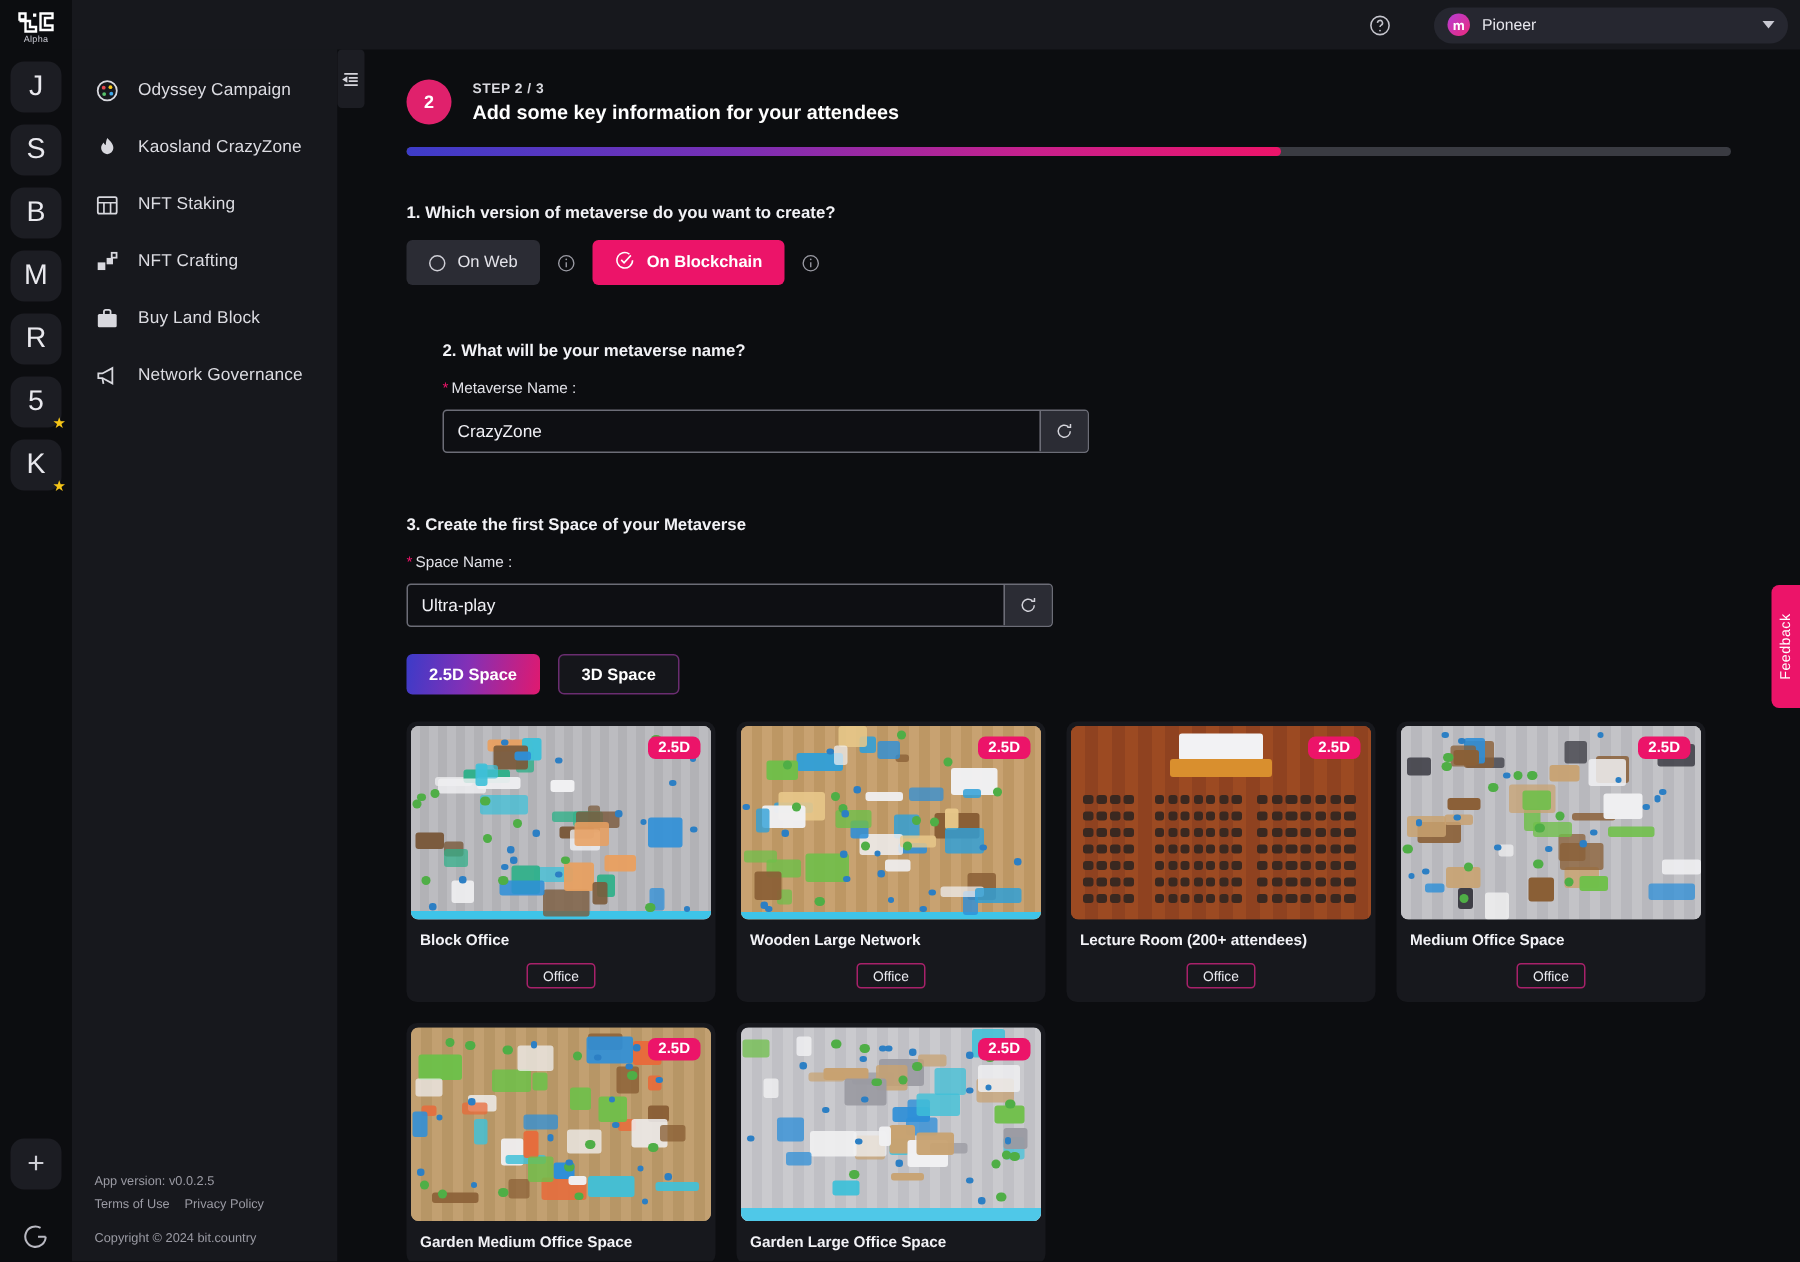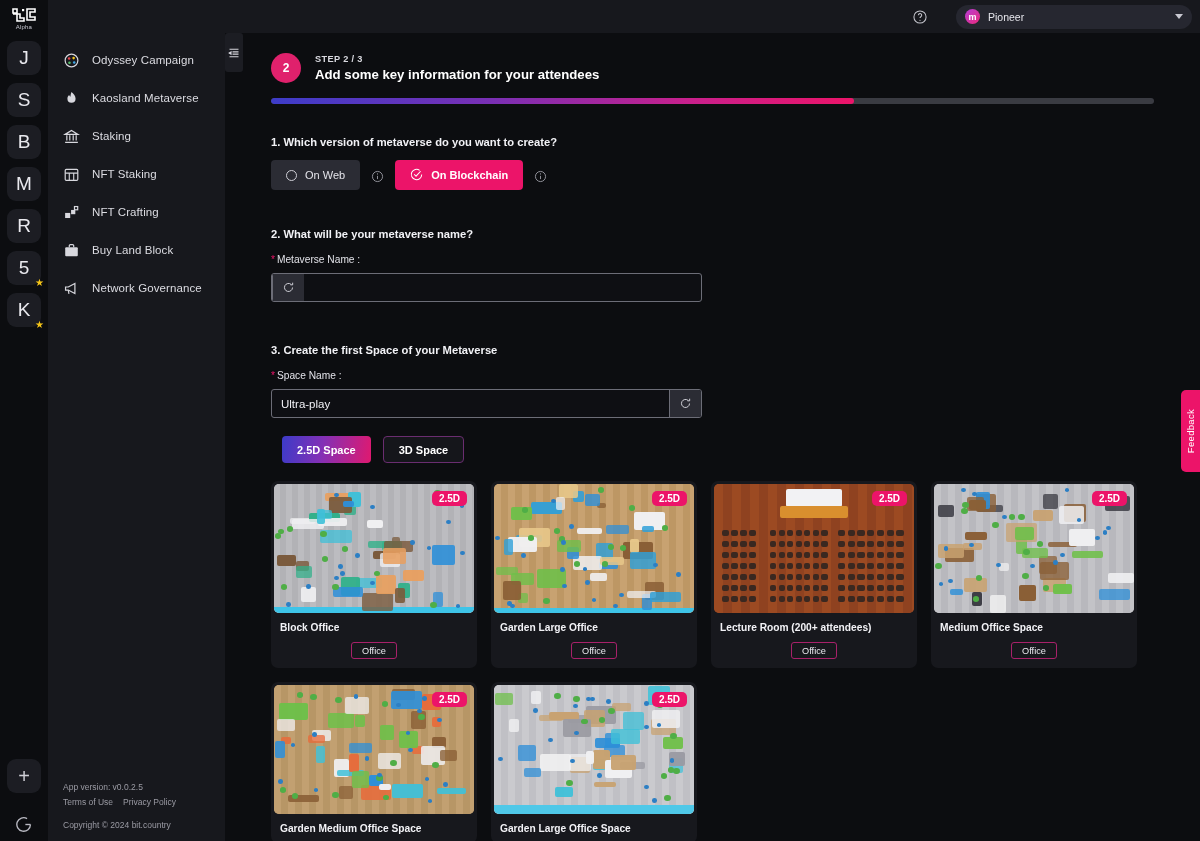--- a/index.html
+++ b/index.html
@@ -151,21 +151,21 @@
   .opt-row { margin-top: 12px; display: flex; align-items: center; gap: 11px; }
   .opt-btn {
     height: 30px; border-radius: 4px; display: flex; align-items: center; gap: 8px;
     padding: 0 15px; font-size: 11px; cursor: pointer; font-weight: 500;
   }
   .opt-btn.inactive { background: #2b2c34; color: #e4e4ea; }
   .opt-btn.active { background: #ec1469; color: #ffffff; font-weight: bold; }
   .radio-ring { width: 11px; height: 11px; border-radius: 50%; border: 1.4px solid #cfcfd6; }
   .info-i { width: 13px; height: 13px; color: #9a9aa3; cursor: pointer; }
 
-  .sec-2 { margin-top: 38px; }
+  .sec-2 { margin-top: 38px; margin-left: 24px; }
   .field-label { margin-top: 14px; font-size: 10.2px; color: #e2e2e8; }
   .req { color: #ec1469; margin-right: 2px; }
   .input-wrap {
     margin-top: 8px; width: 431px; height: 29px;
     display: flex; border: 1px solid #6c6d77; border-radius: 3px; overflow: hidden;
     background: #0e0f13;
   }
   .input-box {
     flex: 1; background: transparent; border: none; outline: none;
     color: #f0f0f5; font-size: 11.5px; padding: 0 9px;
@@ -176,21 +176,21 @@
     display: flex; align-items: center; justify-content: center; cursor: pointer; color: #d3d3da;
   }
 
   .sec-3 { margin-top: 42px; }
   .mode-row { margin-top: 18px; display: flex; gap: 12px; }
   .mode-btn {
     height: 27px; border-radius: 4px; padding: 0 15px;
     display: flex; align-items: center; justify-content: center;
     font-size: 11px; font-weight: bold; cursor: pointer; color: #fff;
   }
-  .mode-btn.sel { background: linear-gradient(100deg,#3c3bc8 0%, #8330b6 45%, #e0196f 100%); margin-left: 11px; }
+  .mode-btn.sel { background: linear-gradient(100deg,#3c3bc8 0%, #8330b6 45%, #e0196f 100%); }
   .mode-btn.unsel { background: #15161b; border: 1px solid #6a2d70; }
 
   
   .cards {
     margin-top: 18px; display: flex; flex-wrap: wrap; gap: 14px; padding-bottom: 20px;
   }
   .card {
     width: 206px; background: #17181d; border-radius: 7px; overflow: hidden;
     cursor: pointer; padding-bottom: 9px;
   }
@@ -315,30 +315,21 @@
             </svg>
           </span>
           <span class="nav-label">Odyssey Campaign</span>
         </div>
         <div class="nav-item">
           <span class="nav-icon">
             <svg width="17" height="17" viewBox="0 0 20 20">
               <path d="M10 2.4c2.6 2.6 4.8 4.6 4.8 7.8a4.8 4.8 0 11-9.6 0c0-2 .9-3.2 2-4.4.3 1 .9 1.7 1.6 2 .1-2.3.6-4 1.2-5.4z" fill="#d8d8de"></path>
             </svg>
           </span>
-          <span class="nav-label">Kaosland Metaverse</span>
-        </div>
-        <div class="nav-item">
-          <span class="nav-icon">
-            <svg width="17" height="17" viewBox="0 0 20 20">
-              <path d="M2.5 7.5L10 3l7.5 4.5z" fill="none" stroke="#d8d8de" stroke-width="1.4"></path>
-              <path d="M4.5 8.6v6 M8 8.6v6 M12 8.6v6 M15.5 8.6v6 M2.5 16.8h15" stroke="#d8d8de" stroke-width="1.4"></path>
-            </svg>
-          </span>
-          <span class="nav-label">Staking</span>
+          <span class="nav-label">Kaosland CrazyZone</span>
         </div>
         <div class="nav-item">
           <span class="nav-icon">
             <svg width="17" height="17" viewBox="0 0 20 20">
               <rect x="2.6" y="4" width="14.8" height="13" rx="1.3" fill="none" stroke="#d8d8de" stroke-width="1.4"></rect>
               <path d="M2.6 8.4h14.8 M7.4 8.4v8.6 M12.6 8.4v8.6" stroke="#d8d8de" stroke-width="1.3"></path>
             </svg>
           </span>
           <span class="nav-label">NFT Staking</span>
         </div>
@@ -456,20 +447,21 @@
           </div>
         </div>
       </div>
 
       <div class="sec-2">
         <div class="q-title">2. What will be your metaverse name?</div>
         <div class="field-label">
           <span class="req">*</span><span>Metaverse Name :</span>
         </div>
         <div class="input-wrap">
+          <input class="input-box" value="CrazyZone" style="">
           <div class="refresh-btn">
             <svg width="13" height="13" viewBox="0 0 20 20" fill="none" stroke="#d3d3da" stroke-width="1.5">
               <path d="M16.2 10a6.2 6.2 0 11-2.1-4.7"></path>
                 <path d="M16.4 2.6v3.3h-3.3"></path>
             </svg>
           </div>
         </div>
       </div>
 
       <div class="sec-3">
@@ -628,21 +620,21 @@
                 <div class="fz" style="left: 44.2991%; top: 64.02%; width: 2.4%; height: 3.4%; border-radius: 50%; background: rgb(44, 127, 196);"></div>
                 <div class="fz" style="left: 37.6384%; top: 31.2691%; width: 2.4%; height: 3.4%; border-radius: 50%; background: rgb(44, 127, 196);"></div>
                 <div class="fz" style="left: 28.5973%; top: 11.5473%; width: 2.4%; height: 3.4%; border-radius: 50%; background: rgb(44, 127, 196);"></div>
                 <div class="fz" style="left: 0.605515%; top: 40.3629%; width: 2.4%; height: 3.4%; border-radius: 50%; background: rgb(44, 127, 196);"></div>
                 <div class="fz" style="left: 32.9086%; top: 64.6106%; width: 2.4%; height: 3.4%; border-radius: 50%; background: rgb(44, 127, 196);"></div>
                 <div class="fz" style="left: 13.6588%; top: 53.8591%; width: 2.4%; height: 3.4%; border-radius: 50%; background: rgb(44, 127, 196);"></div>
                 <div class="fz" style="left: 6.66191%; top: 90.8749%; width: 2.4%; height: 3.4%; border-radius: 50%; background: rgb(44, 127, 196);"></div>
               </div>
               <div class="badge-25d">2.5D</div>
             </div>
-            <div class="card-name">Garden Large Office</div>
+            <div class="card-name">Wooden Large Network</div>
             <div class="tag-wrap">
               <div class="tag">Office</div>
             </div>
           </div>
           <div class="card">
             <div class="thumb">
               <div class="art t-lecture">
                 <div class="fz" style="left: 36%; top: 4%; width: 28%; height: 14%; background: rgb(242, 242, 244); border-radius: 2px;"></div>
                 <div class="fz" style="left: 33%; top: 17%; width: 34%; height: 9%; background: rgb(217, 143, 46);"></div>
                 <div class="fz" style="left: 4%; top: 36%; width: 3.3%; height: 4.2%; background: rgb(58, 40, 32);"></div>

